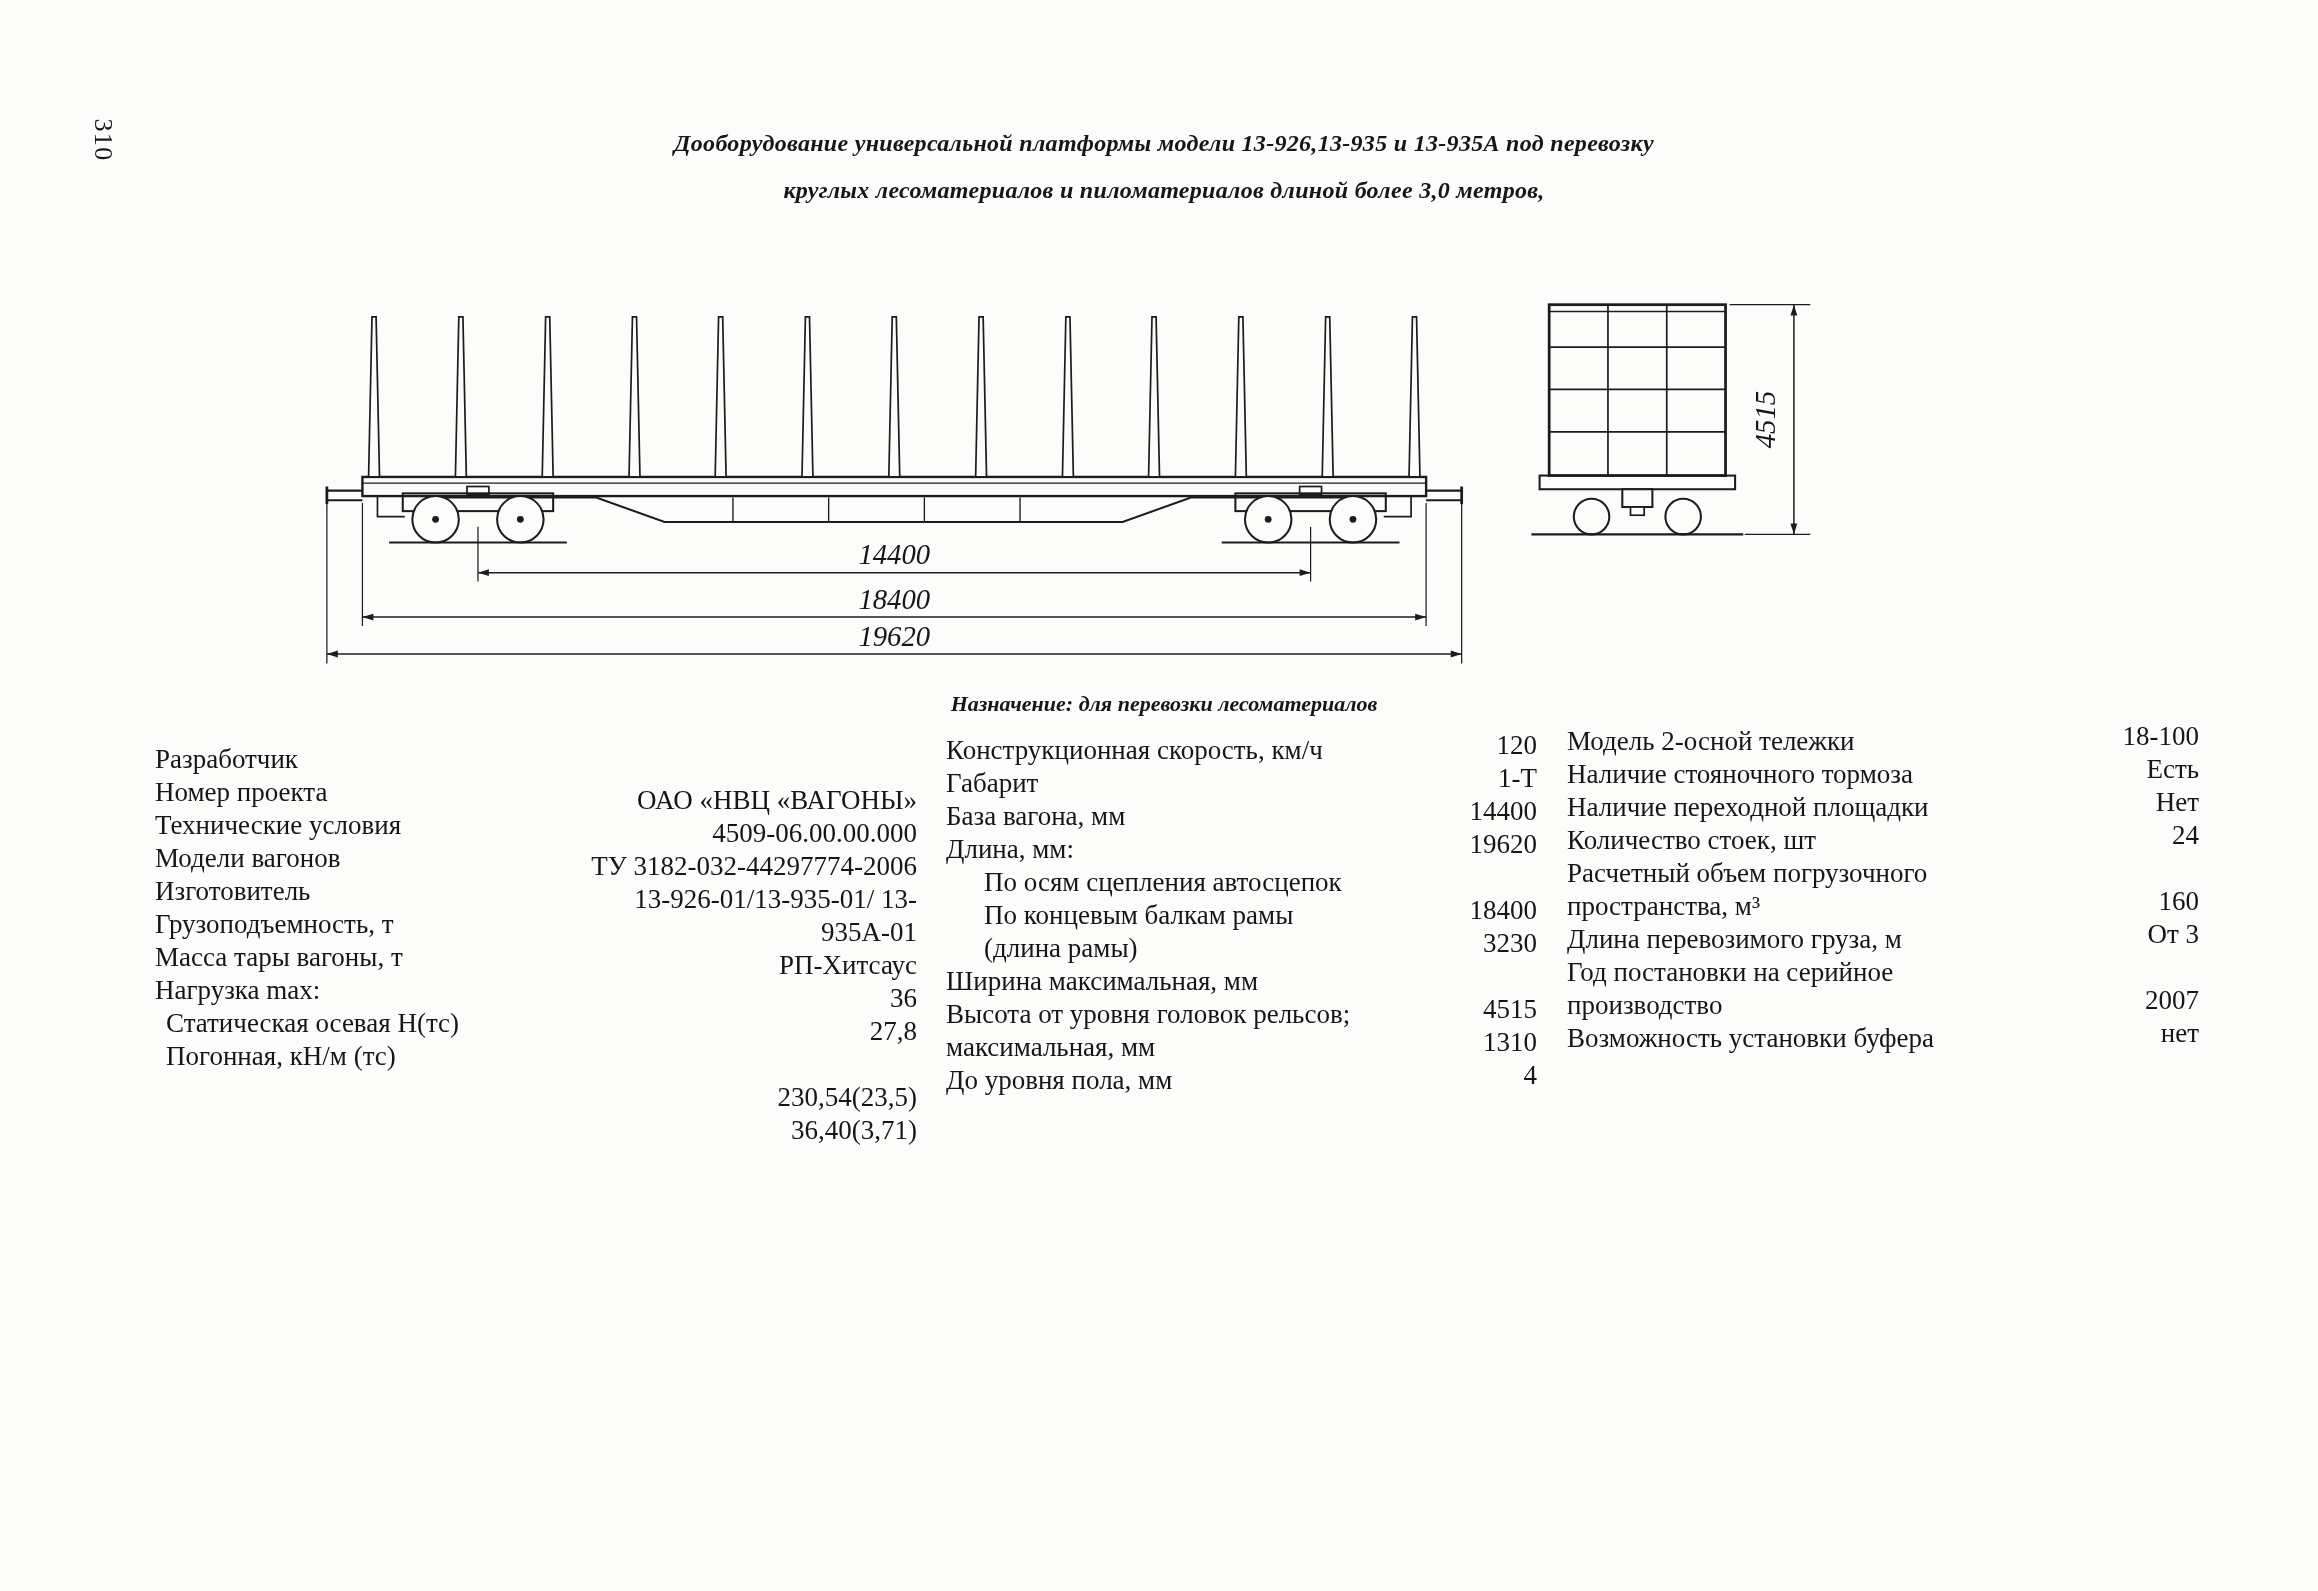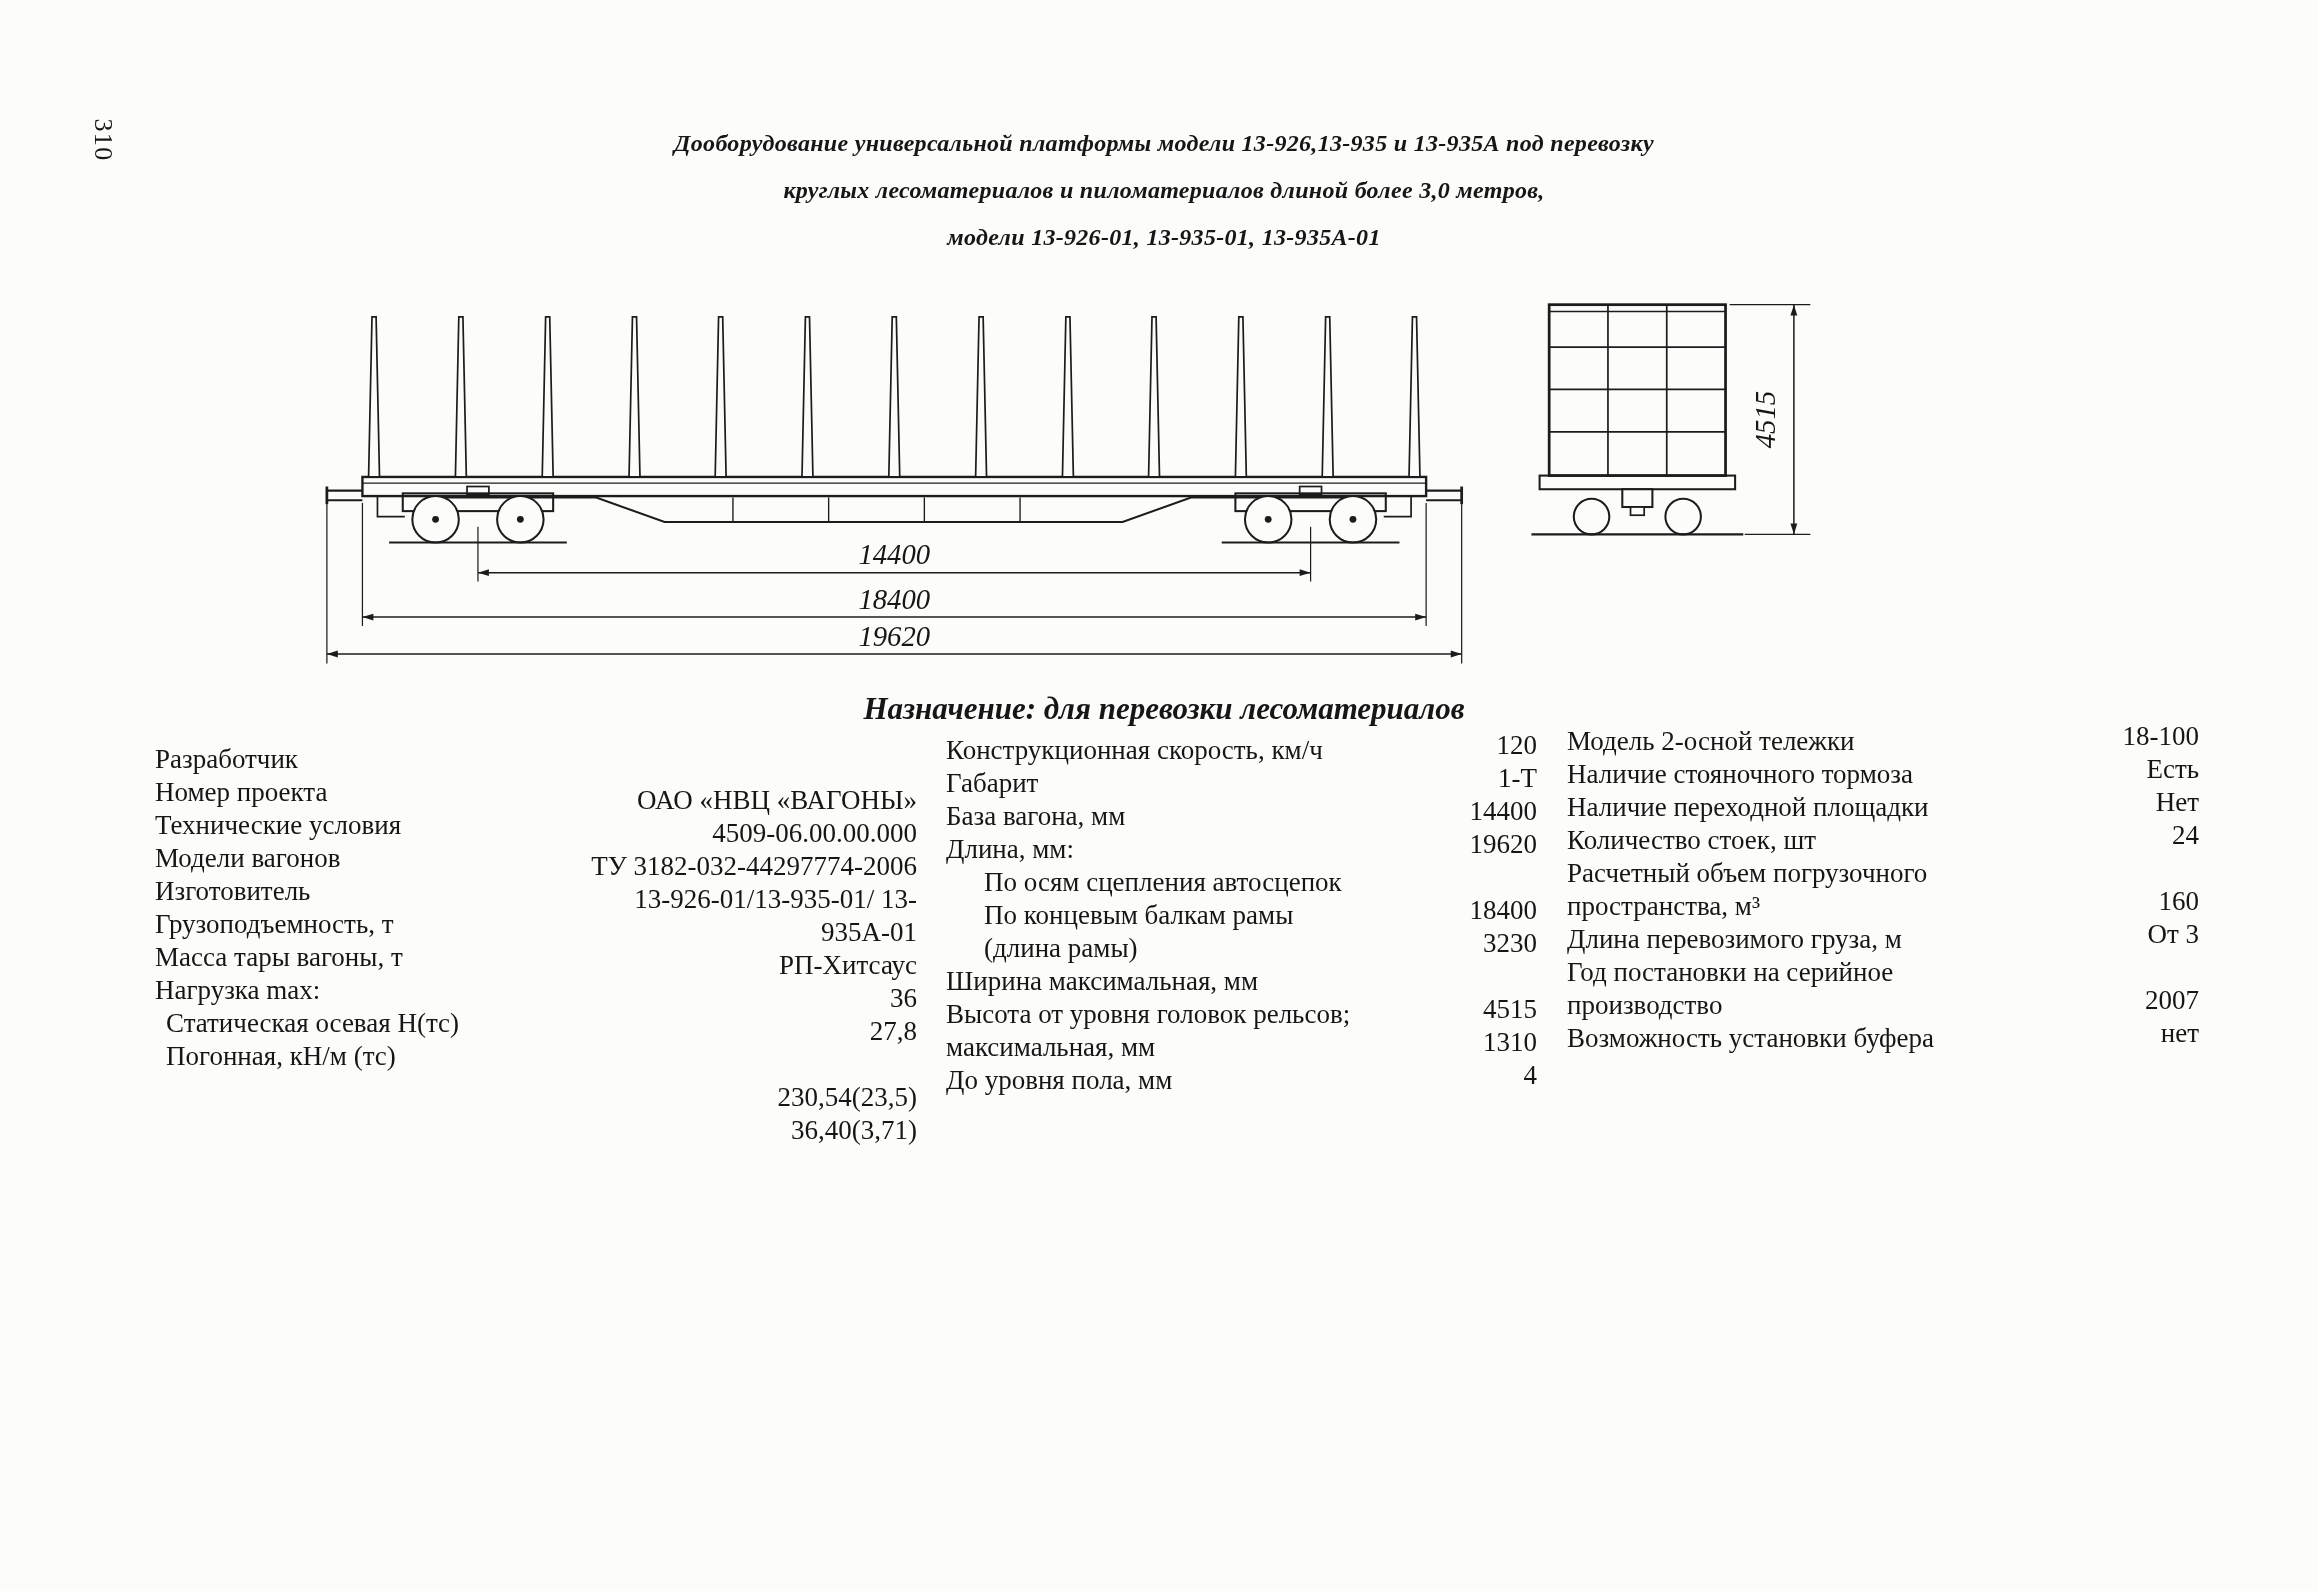--- a/index.html
+++ b/index.html
@@ -18,21 +18,21 @@
     transform: rotate(90deg);
   }
   .title {
     position: absolute; left: 270px; top: 120px; width: 1788px;
     text-align: center; font-weight: 700; font-style: italic;
     font-size: 24px; line-height: 47px; letter-spacing: 0.3px;
   }
   .drawing { position: absolute; left: 308px; top: 291px; }
   .purpose {
     position: absolute; left: 270px; top: 691px; width: 1788px;
-    text-align: center; font-weight: 700; font-style: italic; font-size: 31px;
+    text-align: center; font-weight: 700; font-style: italic; font-size: 22px;
   }
   .spec-col { position: absolute; font-size: 27px; }
   .spec-row {
     display: flex; justify-content: space-between;
     height: 33px; line-height: 33px; white-space: nowrap;
   }
   .col-a { left: 155px;  top: 743px; width: 762px; }
   .col-b { left: 946px; top: 734px; width: 591px; font-family: Liberation Serif, serif; }
   .col-c { left: 1567px; top: 725px; width: 632px; }
   .col-a .val { position: relative; top: -7.5px; margin-top: 48px; }
@@ -49,21 +49,20 @@
 </head>
 <body>
 
 <div>
 
   <div class="page-num">310</div>
 
   <div class="title">
     <div>Дооборудование универсальной платформы модели 13-926,13-935 и 13-935А под перевозку</div>
     <div>круглых лесоматериалов и пиломатериалов длиной более 3,0 метров,</div>
-    <div>модели 13-926-01, 13-935-01, 13-935А-01</div>
   </div>
 
   <svg class="drawing" width="1554" height="417" viewBox="0 0 2270 610" fill="none" stroke="#1c1c1c">
 
     <g>
 
       <rect x="78" y="272" width="1556" height="28" stroke-width="3.5"></rect>
       <line x1="78" y1="281" x2="1634" y2="281" stroke-width="2"></line>
 
       <g>

